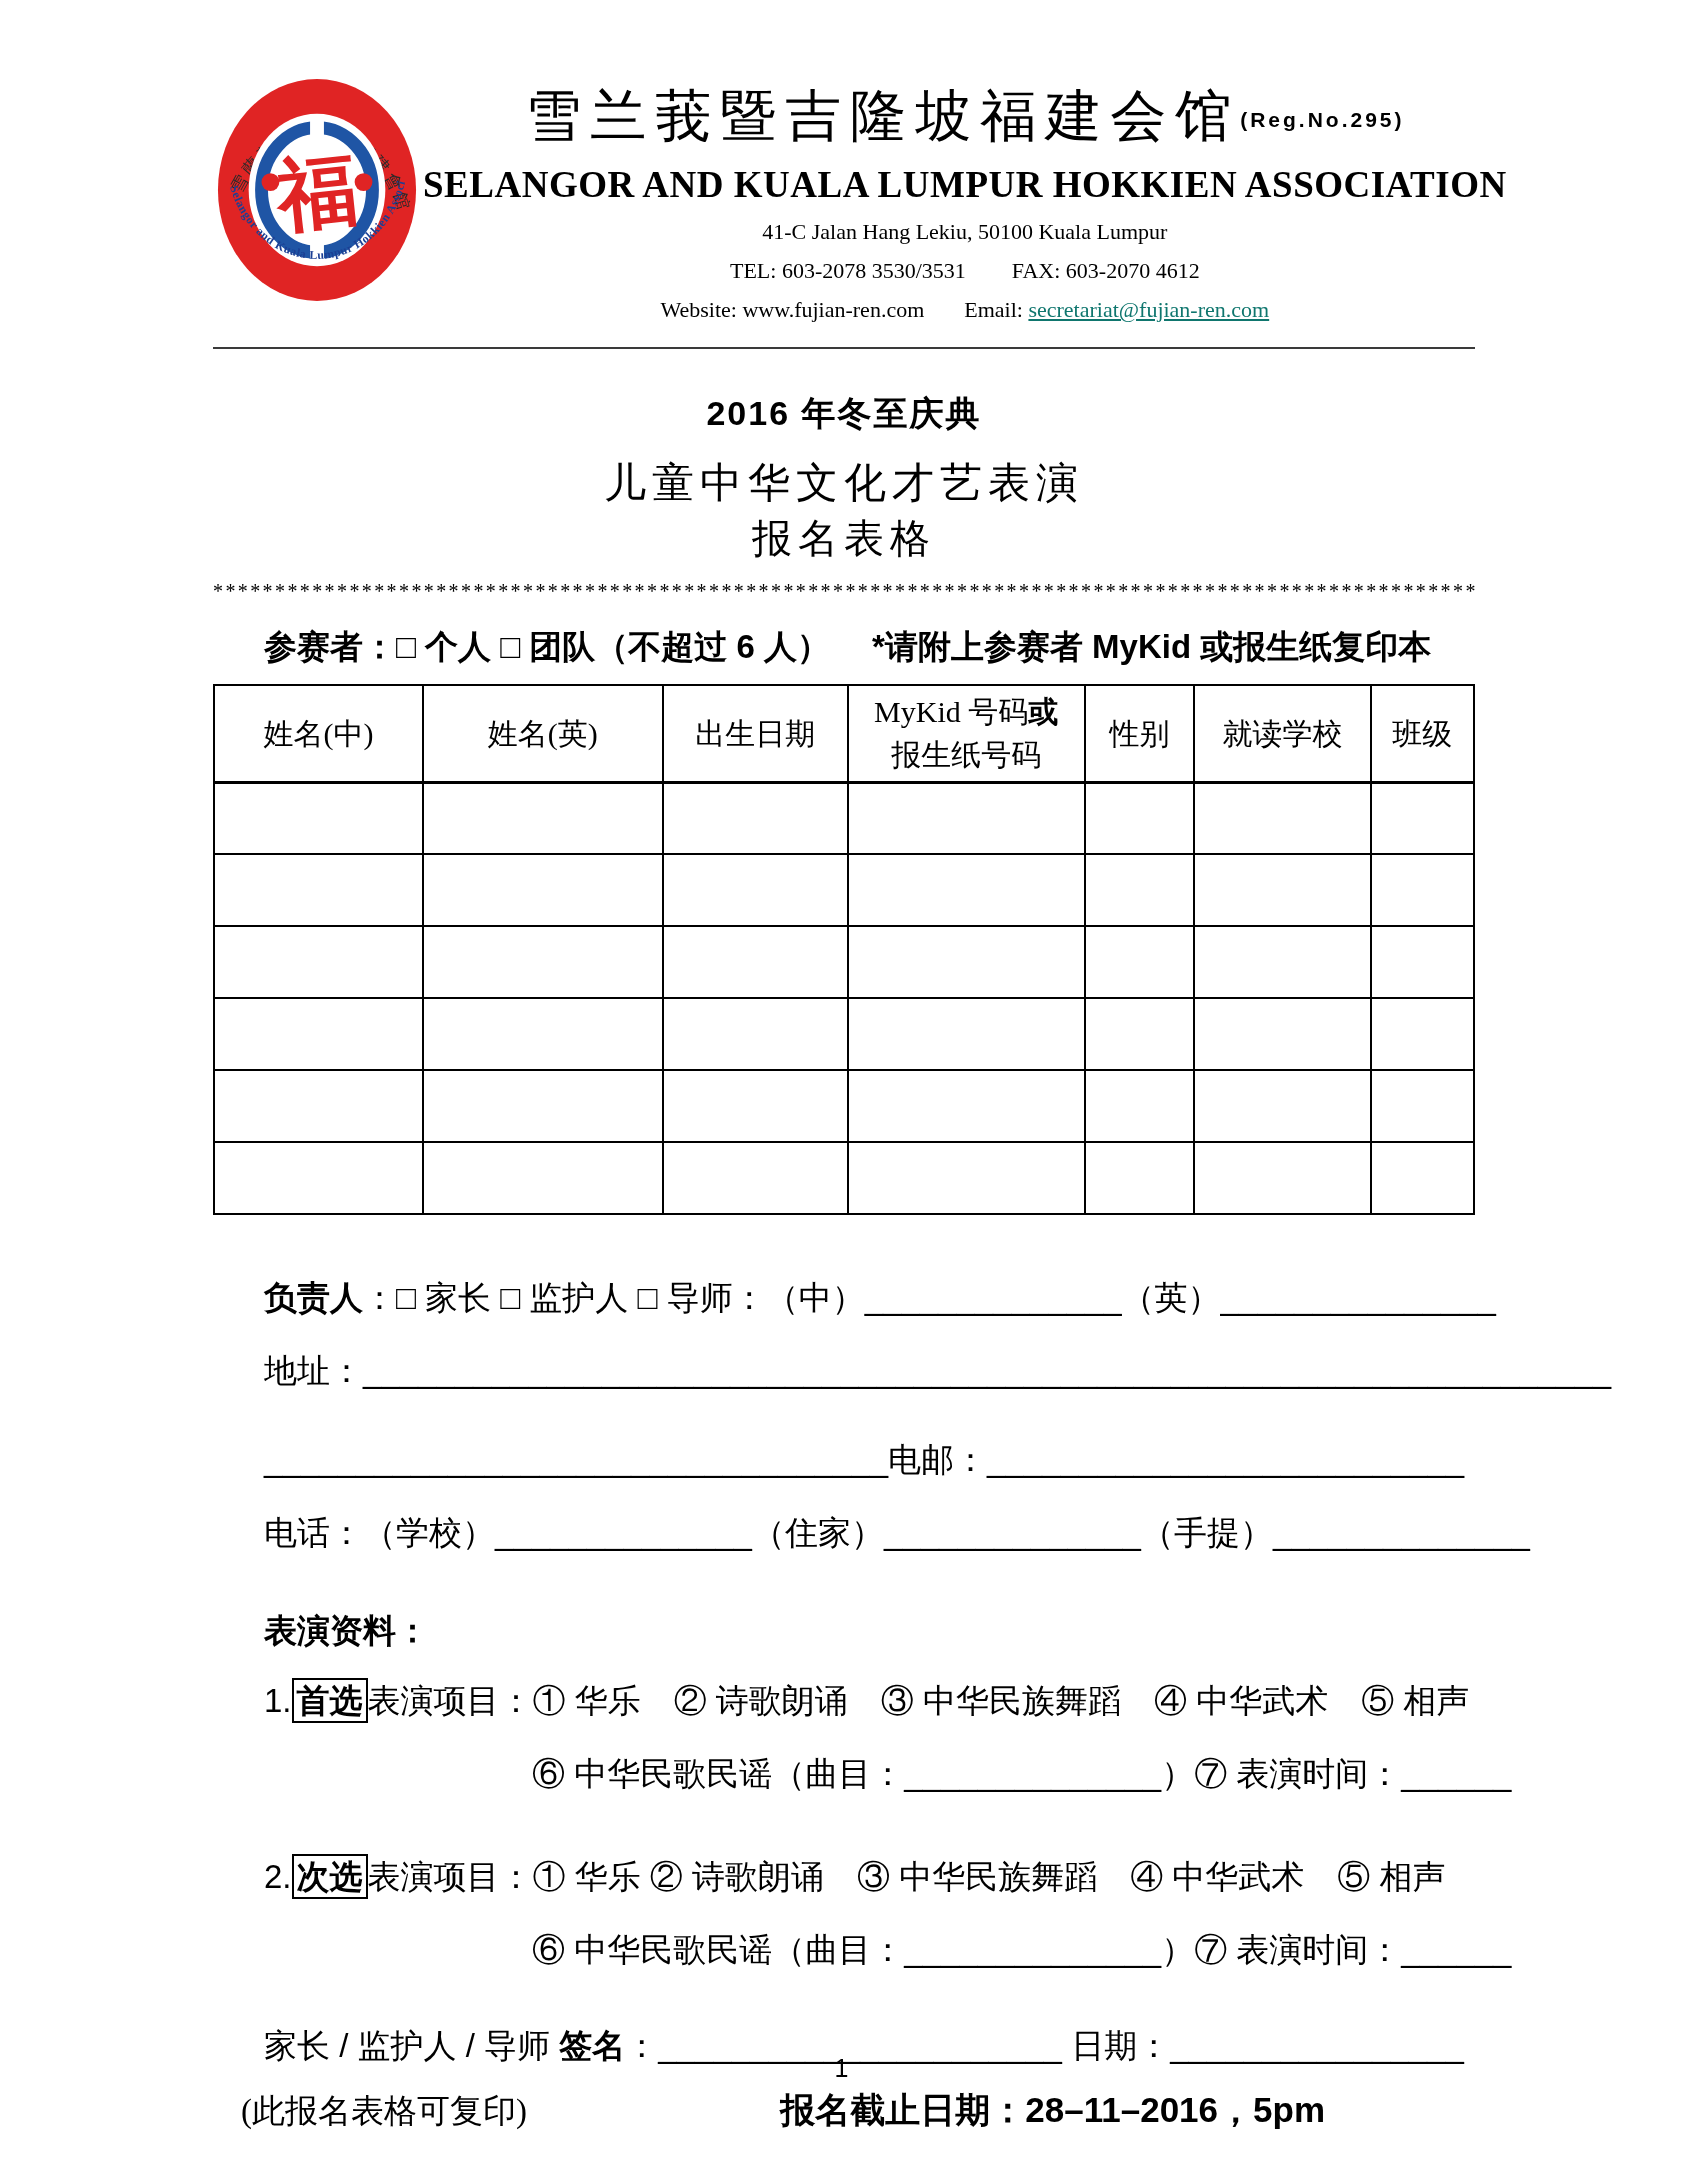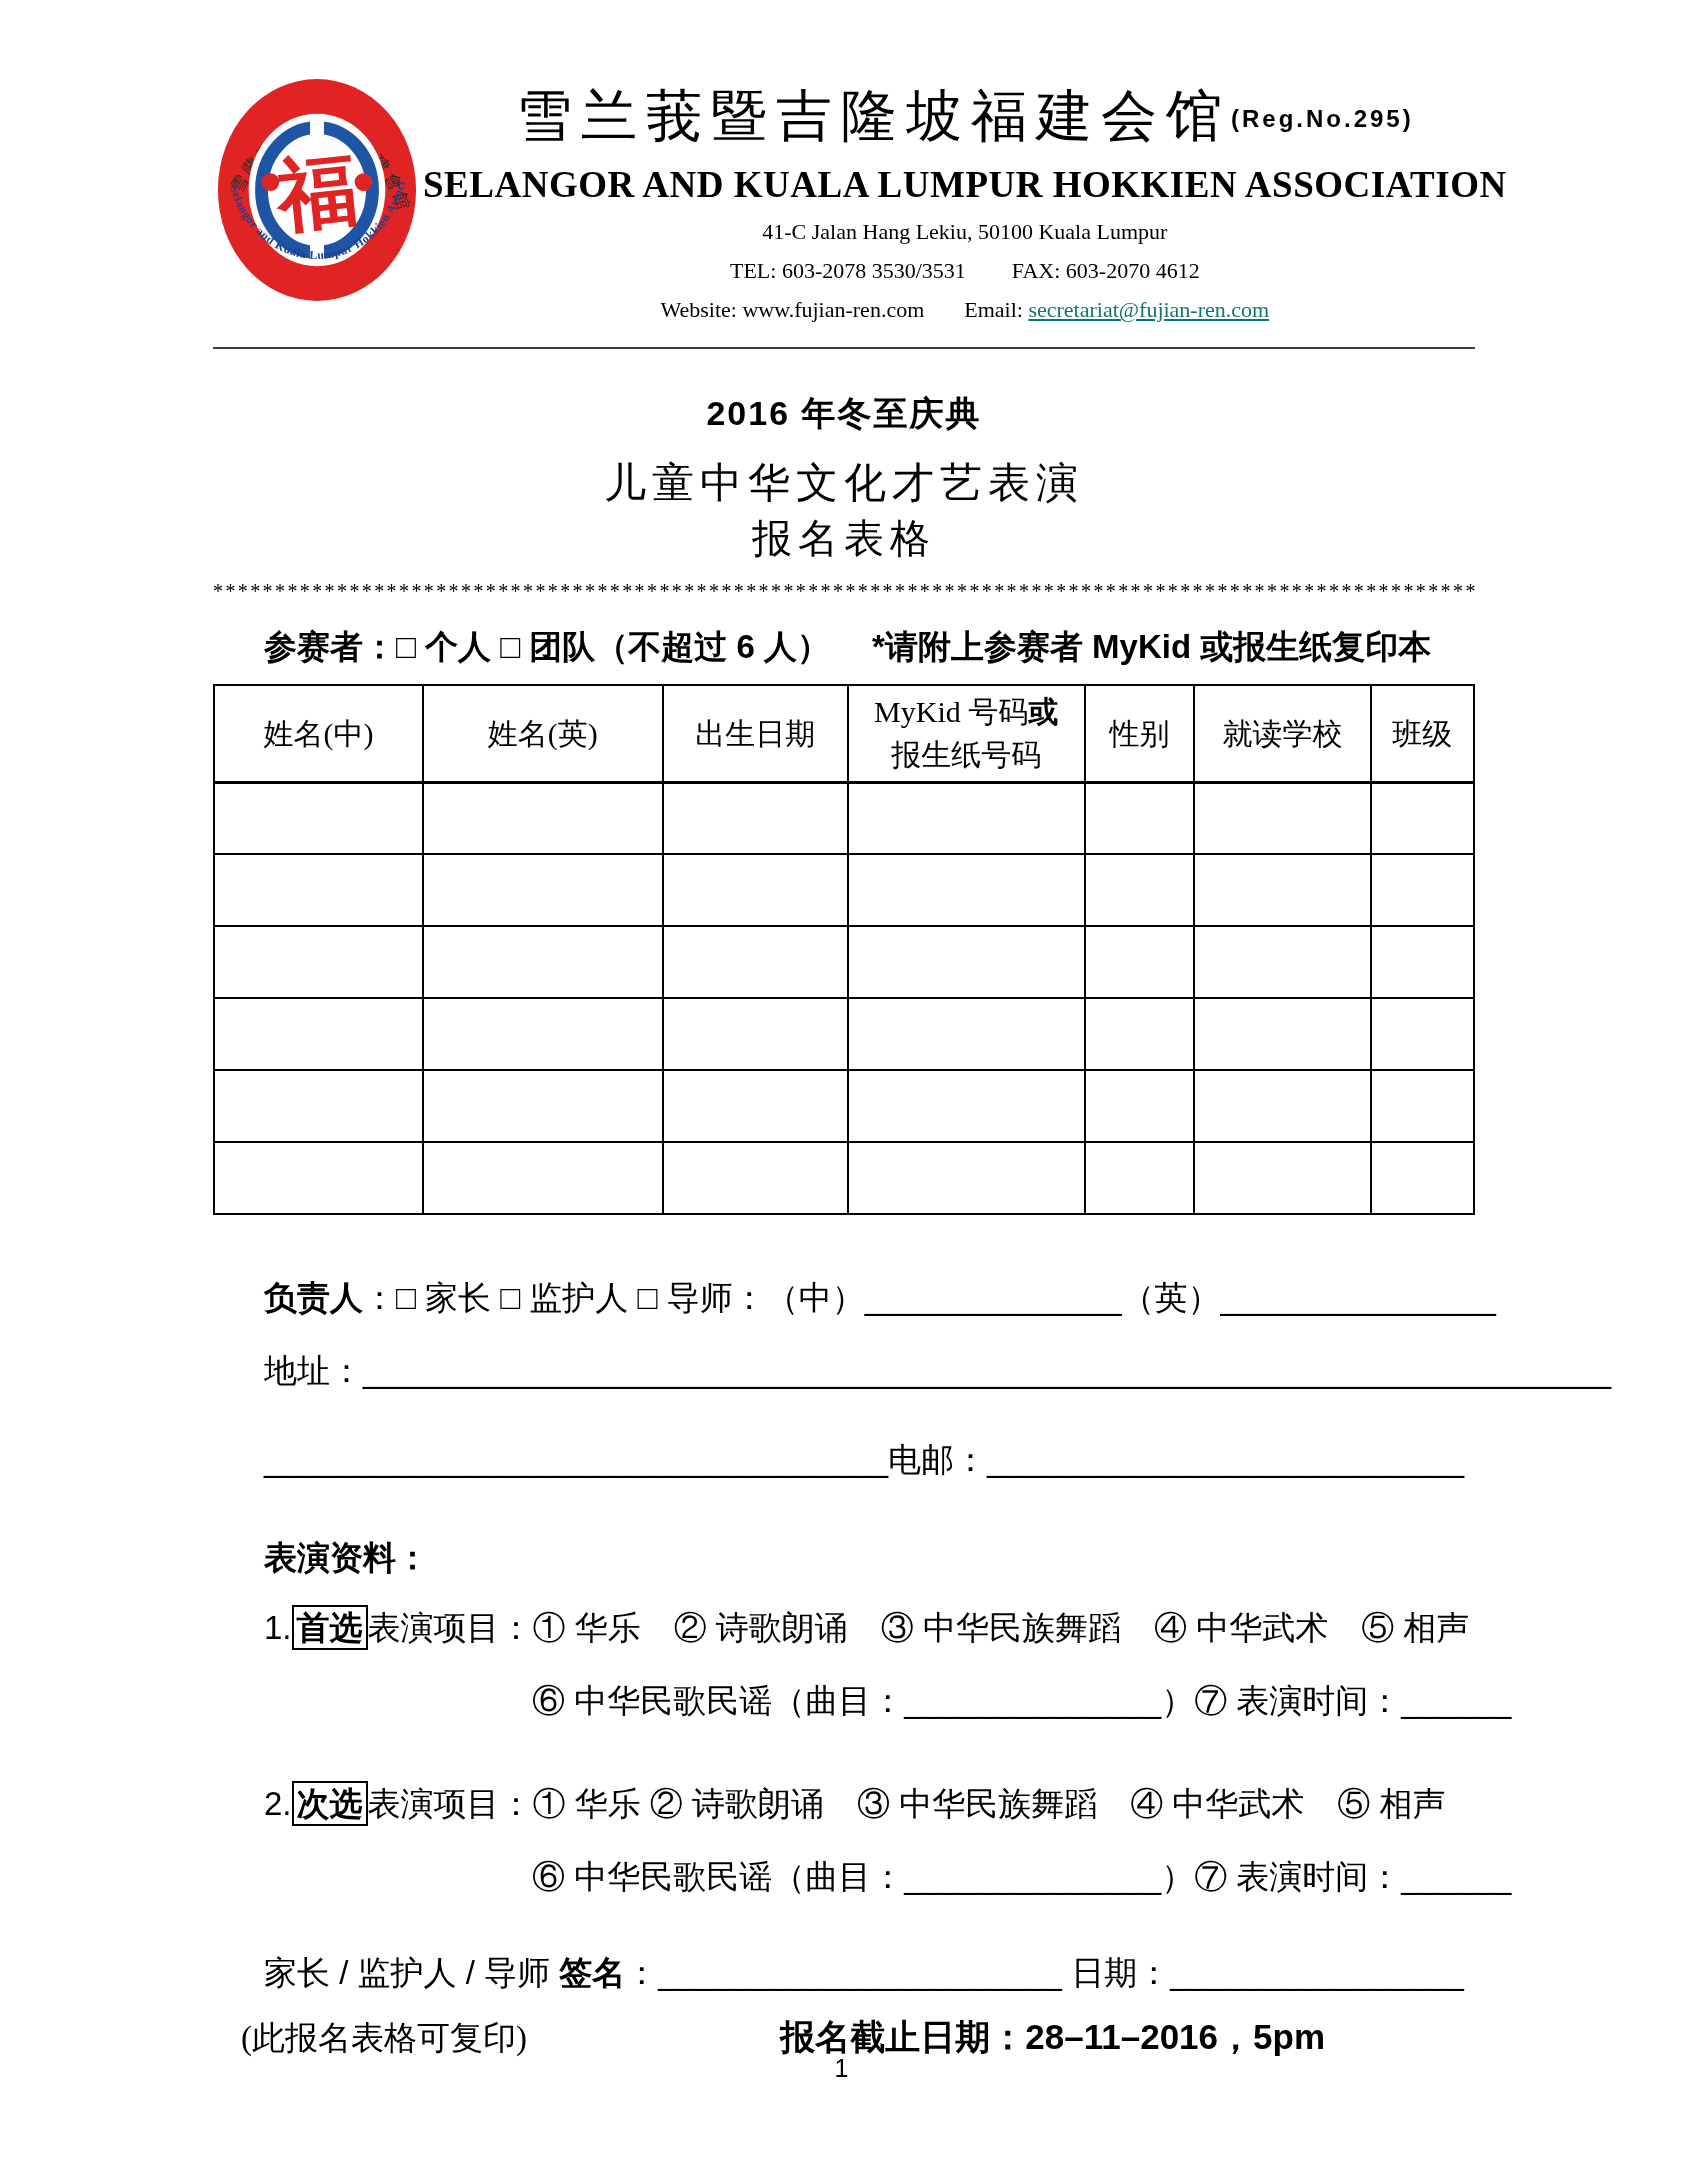--- a/index.html
+++ b/index.html
@@ -16,21 +16,21 @@
   .content { position: absolute; left: 213px; top: 57px; width: 1262px; }
 
   
   .header { display: flex; align-items: flex-start; }
   .logo-wrap { width: 210px; flex: 0 0 210px; padding-top: 14px; }
   .header-text { flex: 1; text-align: center; padding-top: 22px; white-space: nowrap; }
   .title-cn {
     font-family: "Liberation Serif", "DejaVu Serif", serif;
     font-size: 56px; letter-spacing: 9px; font-weight: 500; text-align: right;
   }
-  .reg-no { font-size: 24px; font-weight: bold; letter-spacing: 3px; vertical-align: 8px; }
+  .reg-no { font-size: 21px; font-weight: bold; letter-spacing: 3px; vertical-align: 8px; }
   .title-en {
     font-family: "Liberation Serif", "DejaVu Serif", serif;
     font-size: 37px; font-weight: bold; margin-top: 8px; letter-spacing: 0.5px;
   }
   .hdr-line { font-family: "Liberation Serif", "DejaVu Serif", serif; font-size: 22px; margin-top: 13px; }
   .gap-lg { display: inline-block; width: 46px; }
   .gap-md { display: inline-block; width: 40px; }
   .email-link { color: #0f766e; text-decoration: underline; cursor: pointer; }
   .rule { border: none; border-top: 2px solid #3a3a3a; margin-top: 24px; }
 
@@ -230,20 +230,23 @@
     </div>
 
     <div class="line addr-line indent">
       <span>地址：</span><span>____________________________________________________________________</span>
     </div>
 
     <div class="line mail-line indent">
       <span>__________________________________</span><span>电邮：</span><span>__________________________</span>
     </div>
 
+    <div class="line phone-line indent">
+      <span>电话：（学校）</span><span>______________</span><span>（住家）</span><span>______________</span><span>（手提）</span><span>______________</span>
+    </div>
 
     <div class="line perf-label indent">表演资料：</div>
 
     <div class="line perf-1 indent">
       <span>1.</span><span class="boxed">首选</span><span>表演项目：</span><span>① 华乐　② 诗歌朗诵　③ 中华民族舞蹈　④ 中华武术　⑤ 相声</span>
     </div>
     <div class="line perf-sub">
       <span>⑥ 中华民歌民谣（曲目：</span><span>______________</span><span>）⑦ 表演时间：</span><span>______</span>
     </div>
 

